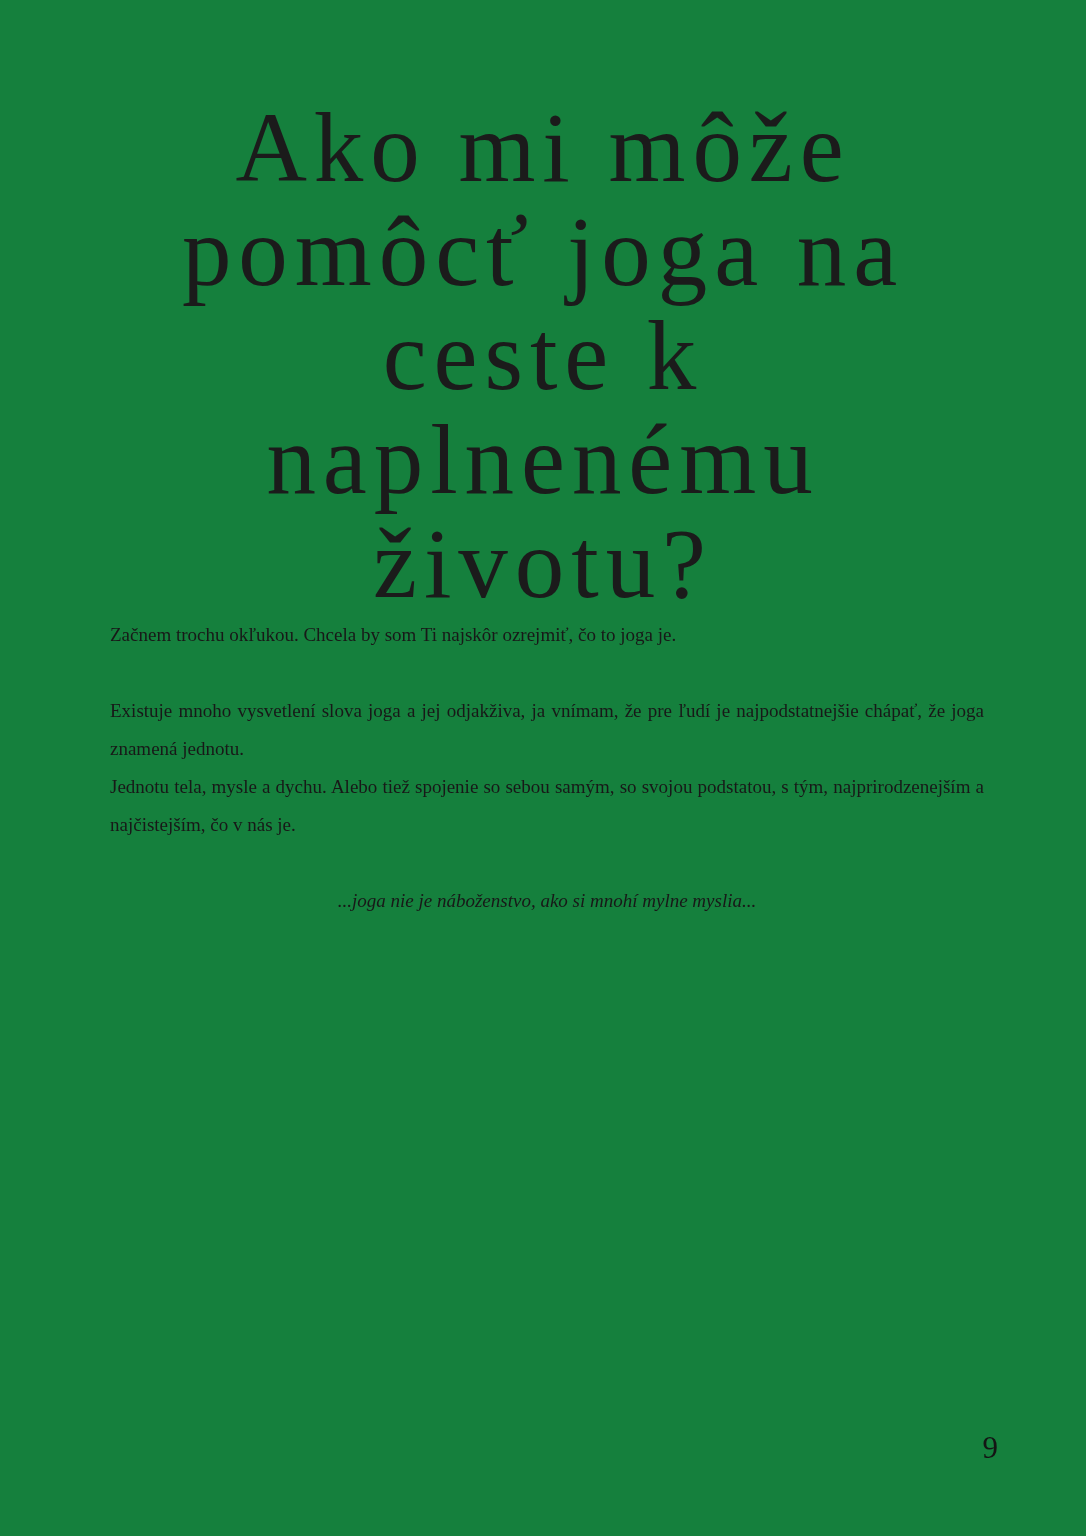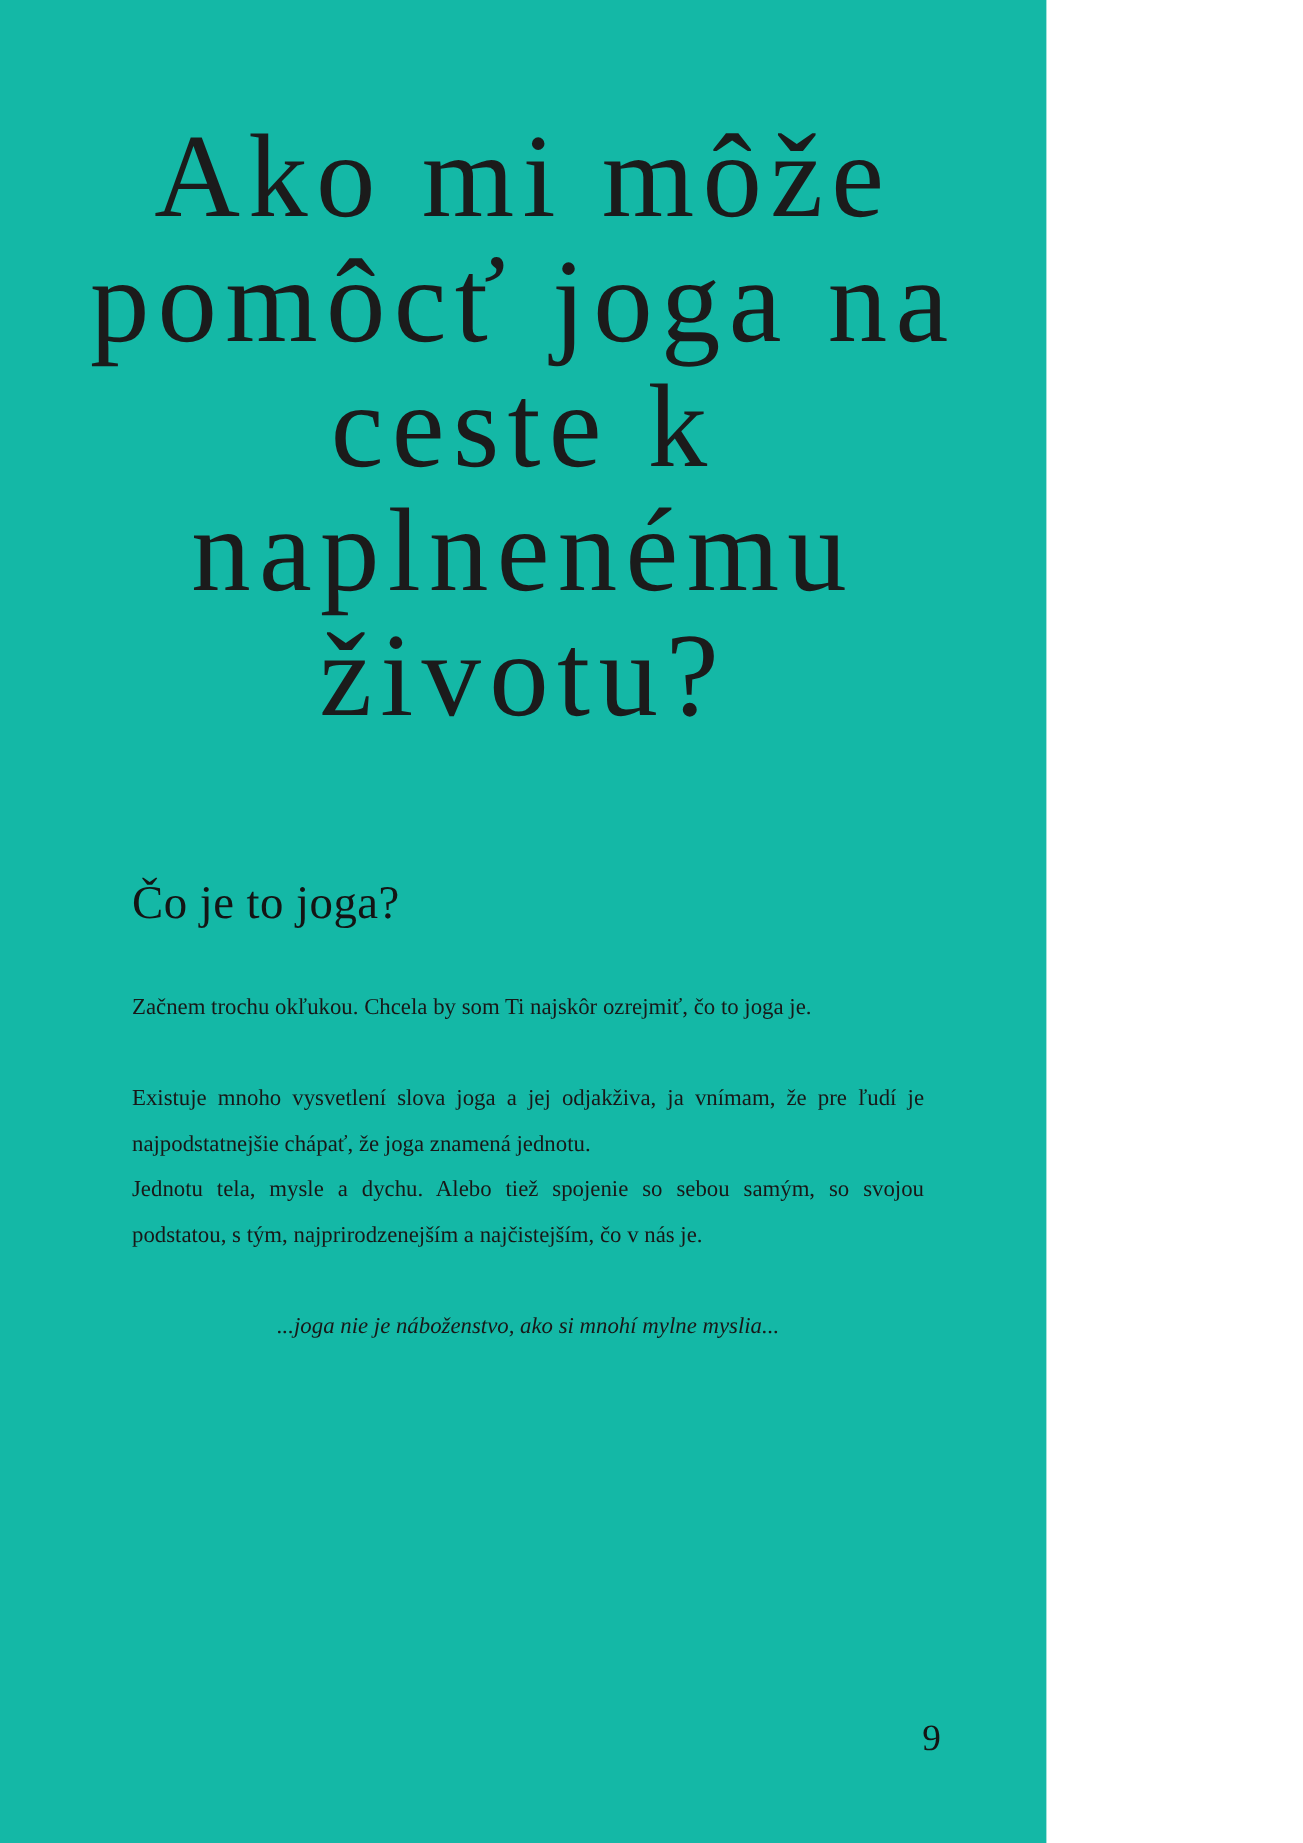--- a/index.html
+++ b/index.html
@@ -2,23 +2,23 @@
 <html><head>
 <meta charset="utf-8">
 <style>
   html, body {
     margin: 0;
     padding: 0;
     background: #ffffff;
   }
   .page {
     position: relative;
-    width: 872px;
+    width: 1086px;
     height: 1536px;
-    background: #14b8a6;
+    background: #15803d;
     overflow: hidden;
     font-family: "Liberation Serif", serif;
     color: #161616;
   }
   .title {
     margin: 0 40px;
     padding-top: 96px;
     text-align: center;
     font-size: 99px;
     line-height: 1.05;
@@ -63,21 +63,20 @@
 <div class="page">
 
   <h1 class="title">Ako mi môže
 pomôcť joga na
 ceste k
 naplnenému
 životu?</h1>
 
   <div class="content">
 
-    <h2 class="heading">Čo je to joga?</h2>
 
     <p>Začnem trochu okľukou. Chcela by som Ti najskôr ozrejmiť, čo to joga je.</p>
 
     <p>Existuje mnoho vysvetlení slova joga a jej odjakživa, ja vnímam, že pre ľudí je najpodstatnejšie chápať, že joga znamená jednotu.
 Jednotu tela, mysle a dychu. Alebo tiež spojenie so sebou samým, so svojou podstatou, s tým, najprirodzenejším a najčistejším, čo v nás je.</p>
 
     <p class="quote">...joga nie je náboženstvo, ako si mnohí mylne myslia...</p>
 
 
   </div>

